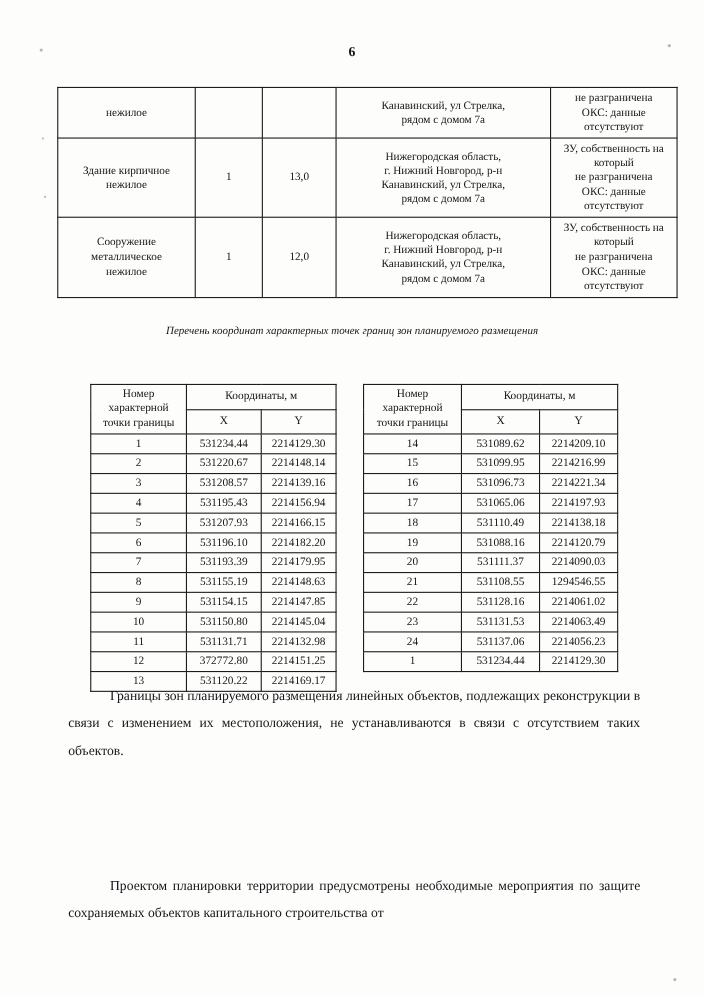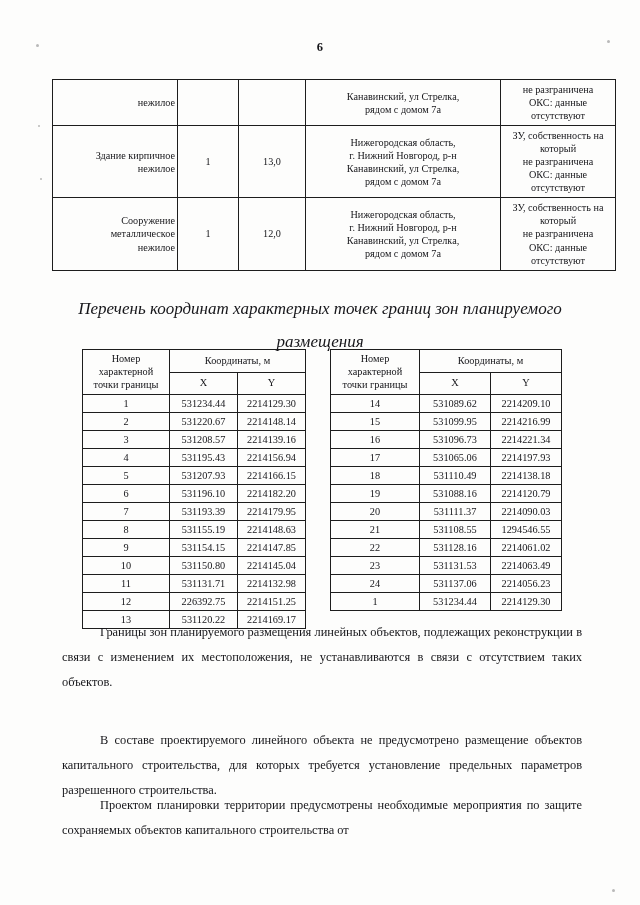--- a/index.html
+++ b/index.html
@@ -50,35 +50,35 @@
     line-height: 1.28;
     padding: 3px 2px;
   }
 
   #objects-table {
     position: absolute;
     left: 52px;
     top: 79px;
     width: 538px;
   }
-  #objects-table td.c1 { width: 120px; text-align: right; }
+  #objects-table td.c1 { width: 120px; }
   #objects-table td.c2 { width: 56px; }
   #objects-table td.c3 { width: 62px; }
   #objects-table td.c4 { width: 190px; }
   #objects-table td.c5 { width: 110px; }
 
   
   .caption {
     position: absolute;
     left: 72px;
     top: 292px;
     width: 496px;
     text-align: center;
     font-style: italic;
-    font-size: 17px;
+    font-size: 10px;
     line-height: 1.95;
   }
 
   
   .coord-table {
     position: absolute;
     border-collapse: collapse;
     table-layout: fixed;
   }
   .coord-table td, .coord-table th {
@@ -225,21 +225,21 @@
           <td class="col-x">531150.80</td>
           <td class="col-y">2214145.04</td>
         </tr>
         <tr>
           <td class="col-n">11</td>
           <td class="col-x">531131.71</td>
           <td class="col-y">2214132.98</td>
         </tr>
         <tr>
           <td class="col-n">12</td>
-          <td class="col-x">226392.75</td>
+          <td class="col-x">372772.80</td>
           <td class="col-y">2214151.25</td>
         </tr>
         <tr>
           <td class="col-n">13</td>
           <td class="col-x">531120.22</td>
           <td class="col-y">2214169.17</td>
         </tr>
       </tbody>
   </table>
 
@@ -312,16 +312,15 @@
         </tr>
         <tr>
           <td class="col-n">1</td>
           <td class="col-x">531234.44</td>
           <td class="col-y">2214129.30</td>
         </tr>
       </tbody>
   </table>
 
   <p class="body-text" id="para-1">Границы зон планируемого размещения линейных объектов, подлежащих реконструкции в связи с изменением их местоположения, не устанавливаются в связи с отсутствием таких объектов.</p>
-  <p class="body-text" id="para-2">В составе проектируемого линейного объекта не предусмотрено размещение объектов капитального строительства, для которых требуется установление предельных параметров разрешенного строительства.</p>
   <p class="body-text" id="para-3">Проектом планировки территории предусмотрены необходимые мероприятия по защите сохраняемых объектов капитального строительства от</p>
 
 </div>
 
 </body></html>

